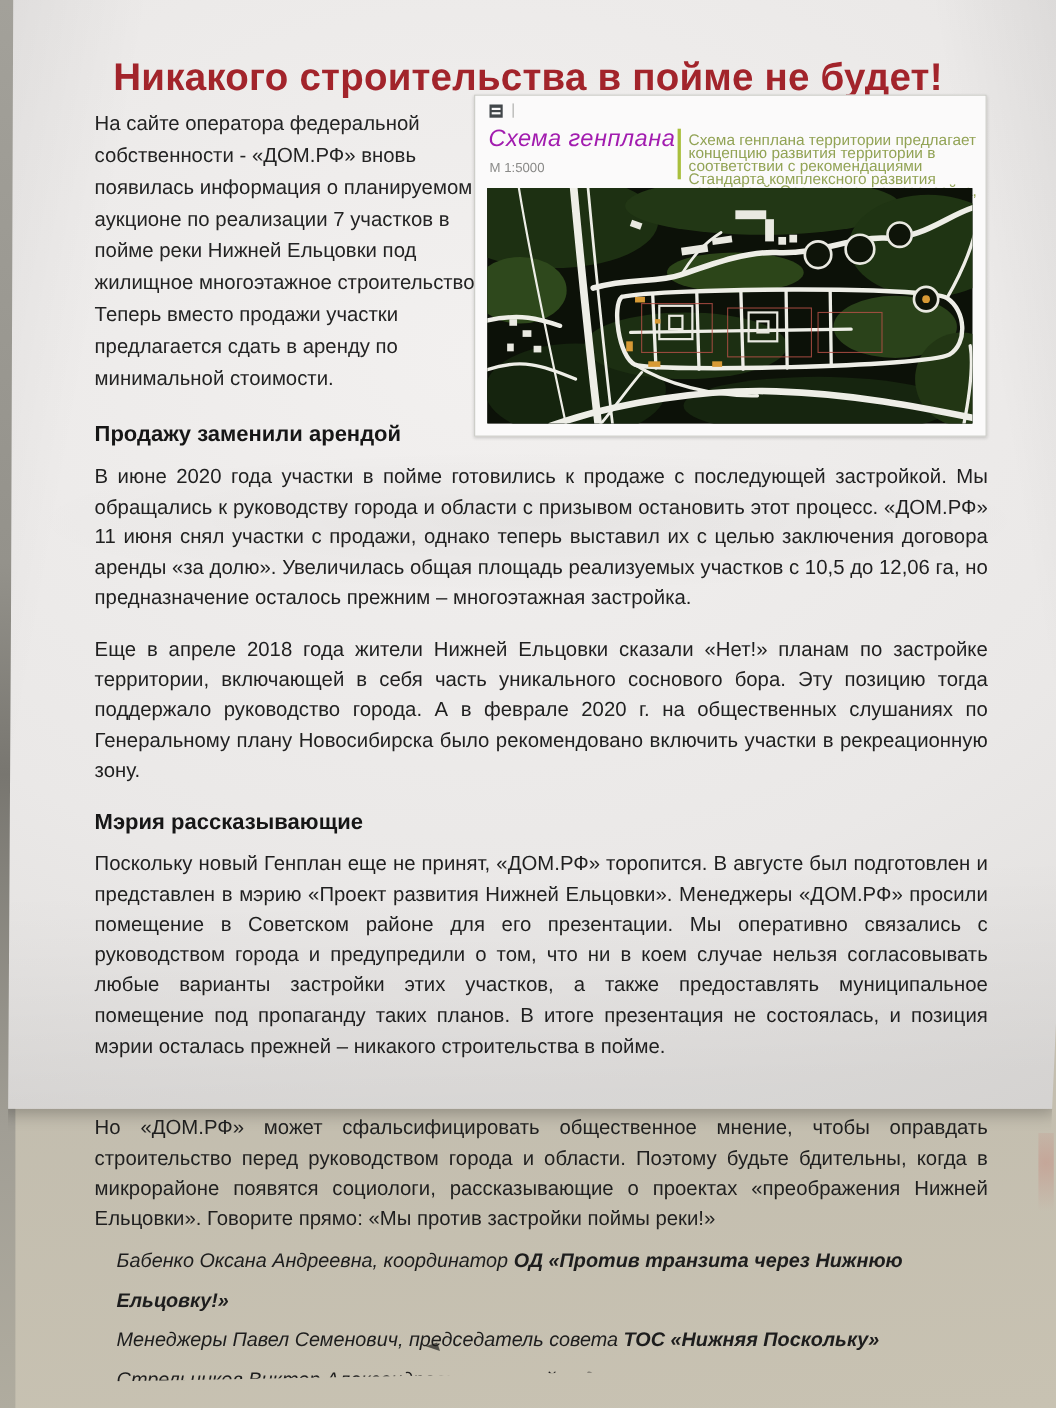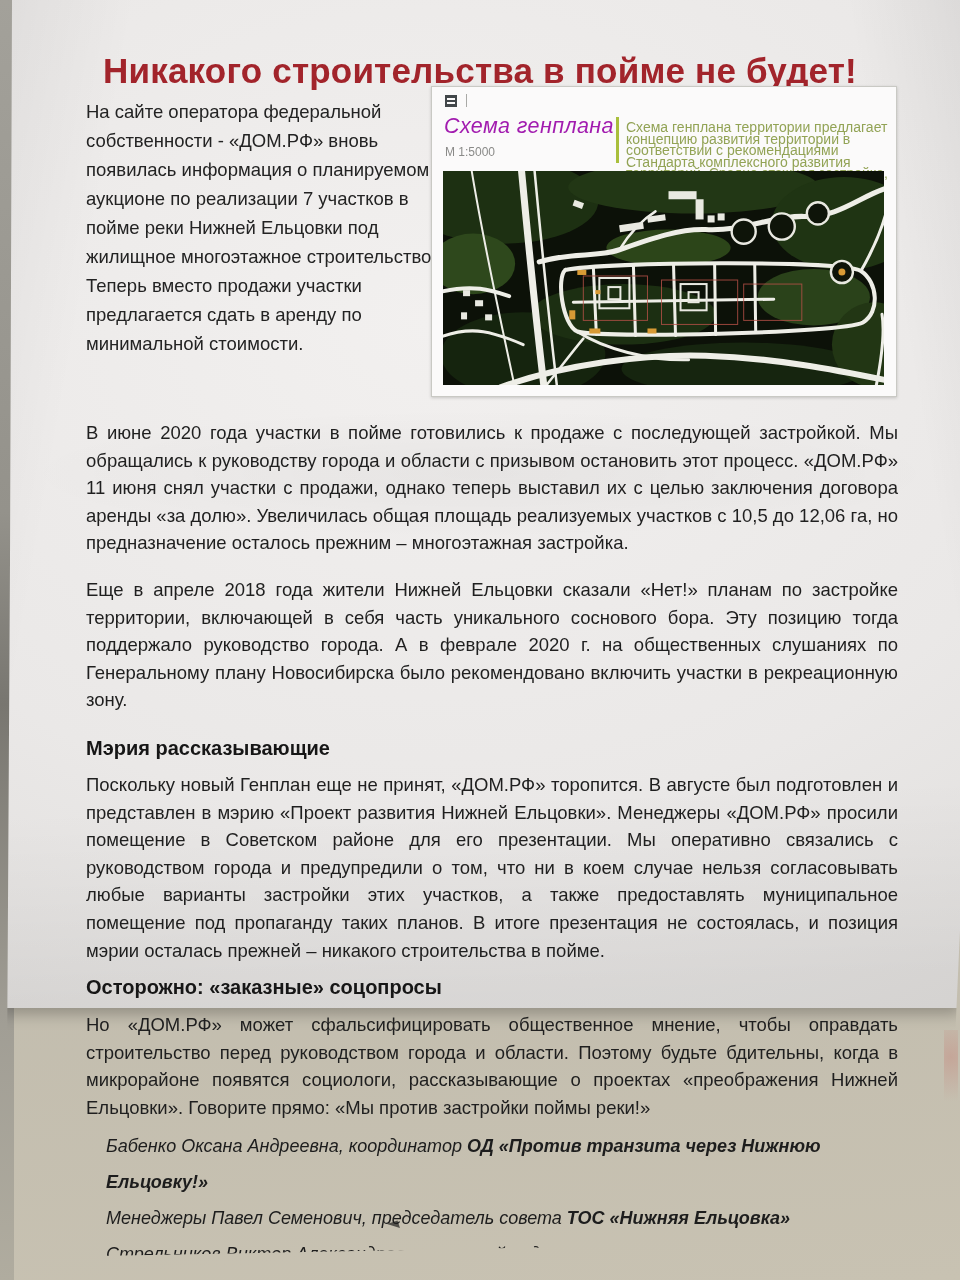--- a/index.html
+++ b/index.html
@@ -149,37 +149,37 @@
         <rect x="152" y="118" width="5" height="4"></rect>
       </g>
       <g stroke="#b95148" stroke-width="1" fill="none" opacity="0.8">
         <rect x="140" y="104" width="64" height="44"></rect>
         <rect x="218" y="108" width="76" height="44"></rect>
         <rect x="300" y="112" width="58" height="36"></rect>
       </g>
     </svg>
   </div>
 
+  <h2 class="h h1">Продажу заменили арендой</h2>
   <p class="body p1">В июне 2020 года участки в пойме готовились к продаже с последующей застройкой. Мы обращались к руководству города и области с призывом остановить этот процесс. «ДОМ.РФ» 11 июня снял участки с продажи, однако теперь выставил их с целью заключения договора аренды «за долю». Увеличилась общая площадь реализуемых участков с 10,5 до 12,06 га, но предназначение осталось прежним – многоэтажная застройка.</p>
   <p class="body p2">Еще в апреле 2018 года жители Нижней Ельцовки сказали «Нет!» планам по застройке территории, включающей в себя часть уникального соснового бора. Эту позицию тогда поддержало руководство города. А в феврале 2020 г. на общественных слушаниях по Генеральному плану Новосибирска было рекомендовано включить участки в рекреационную зону.</p>
 
   <h2 class="h h2">Мэрия рассказывающие</h2>
   <p class="body p3">Поскольку новый Генплан еще не принят, «ДОМ.РФ» торопится. В августе был подготовлен и представлен в мэрию «Проект развития Нижней Ельцовки». Менеджеры «ДОМ.РФ» просили помещение в Советском районе для его презентации. Мы оперативно связались с руководством города и предупредили о том, что ни в коем случае нельзя согласовывать любые варианты застройки этих участков, а также предоставлять муниципальное помещение под пропаганду таких планов. В итоге презентация не состоялась, и позиция мэрии осталась прежней – никакого строительства в пойме.</p>
 
-  <h2 class="h h3">Осторожно: «заказные» соцопросы</h2>
   <p class="body p4">Но «ДОМ.РФ» может сфальсифицировать общественное мнение, чтобы оправдать строительство перед руководством города и области. Поэтому будьте бдительны, когда в микрорайоне появятся социологи, рассказывающие о проектах «преображения Нижней Ельцовки». Говорите прямо: «Мы против застройки поймы реки!»</p>
 
   <div class="sigs">
     <div class="sig">
       <span>Бабенко Оксана Андреевна, координатор</span>
       <b>ОД «Против транзита через Нижнюю Ельцовку!»</b>
     </div>
     <div class="sig">
       <span>Менеджеры Павел Семенович, председатель совета</span>
-      <b>ТОС «Нижняя Ельцовка»</b>
+      <b>ТОС «Нижняя Поскольку»</b>
     </div>
     <div class="sig">
       <span>Стрельников Виктор Александрович, главный редактор</span>
       <b>газеты «Новый Советский»</b>
     </div>
   </div>
 
 </div>
 
 </body></html>

